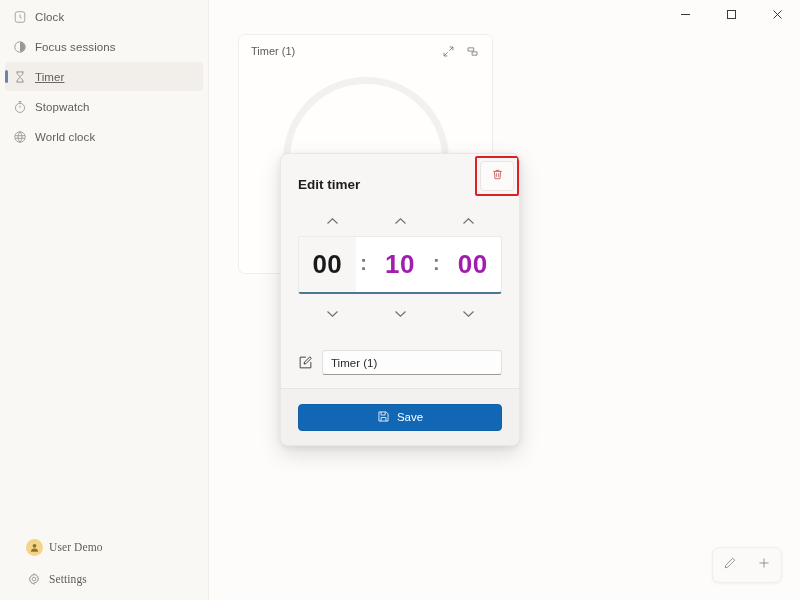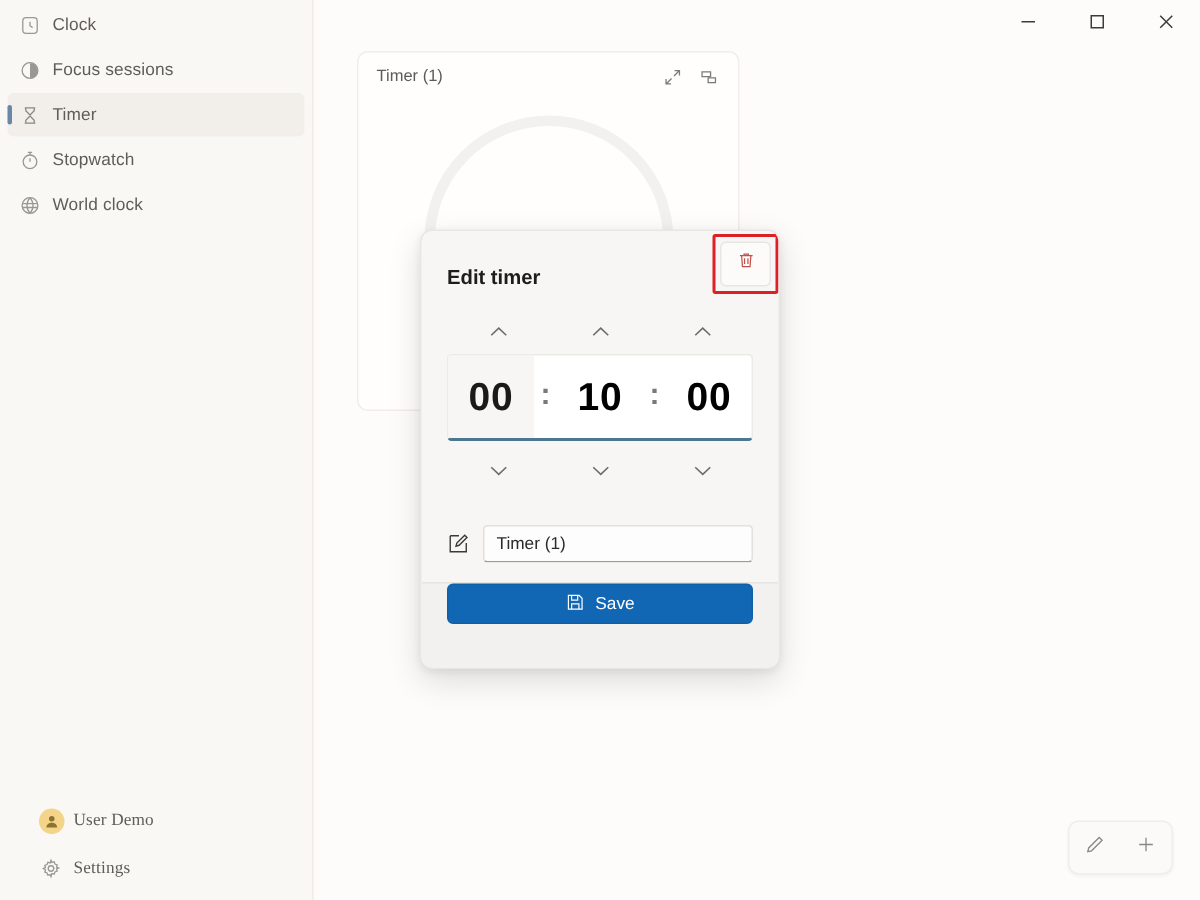--- a/index.html
+++ b/index.html
@@ -39,21 +39,21 @@
   .nav { position: absolute; top: 2px; left: 0; right: 0; }
   .nav-item {
     position: relative;
     height: 29px; margin: 0 5px 1px 5px;
     display: flex; align-items: center;
     border-radius: 4px;
     color: #6d6a66;
     font-size: 11.5px;
     cursor: default;
   }
-  .nav-item.selected { background: #f2efeb; }
+  .nav-item.selected { background: #f2efeb; text-decoration: underline; }
   .nav-item .pill {
     position: absolute; left: 0px; top: 8px;
     width: 2.5px; height: 13px; border-radius: 2px;
     background: #6b87a8;
   }
   .nav-ic {
     width: 30px; display: flex; align-items: center; justify-content: center;
     color: #9a9894;
   }
   .nav-ic svg { display:block; }
@@ -171,21 +171,21 @@
     position: absolute; left: 17px; right: 17px; top: 30px;
     height: 58px;
     background: #ffffff;
     border: 1px solid #eceae7;
     border-bottom: 2.5px solid #4c7790;
     border-radius: 3px;
     display: flex; align-items: stretch;
   }
   .seg {
     flex: 1; display: flex; align-items: center; justify-content: center;
-    font-size: 26px; font-weight: bold; color: #000000;
+    font-size: 26px; font-weight: bold; color: #a21caf;
     letter-spacing: .5px;
   }
   .seg.active { background: #f7f6f5; color: #1a1a1a; }
   .colon {
     width: 16px; display: flex; align-items: center; justify-content: center;
     font-size: 20px; font-weight: bold; color: #7a7977;
     padding-bottom: 3px;
   }
 
   
@@ -205,21 +205,21 @@
     font-family: "Liberation Sans", sans-serif;
     outline: none;
   }
 
   
   .dlg-footer {
     position: absolute; left: 0; right: 0; bottom: 0;
     height: 57px;
     background: #f2f1f0;
     border-top: 1px solid #e6e4e1;
-    display: flex; align-items: flex-start; gap: 9px;
+    display: flex; align-items: center; gap: 9px;
     padding: 0 17px;
   }
   .btn {
     flex: 1; height: 27px;
     border-radius: 4px;
     display: flex; align-items: center; justify-content: center; gap: 7px;
     font-size: 11.5px;
     cursor: default;
   }
   .btn-primary {

